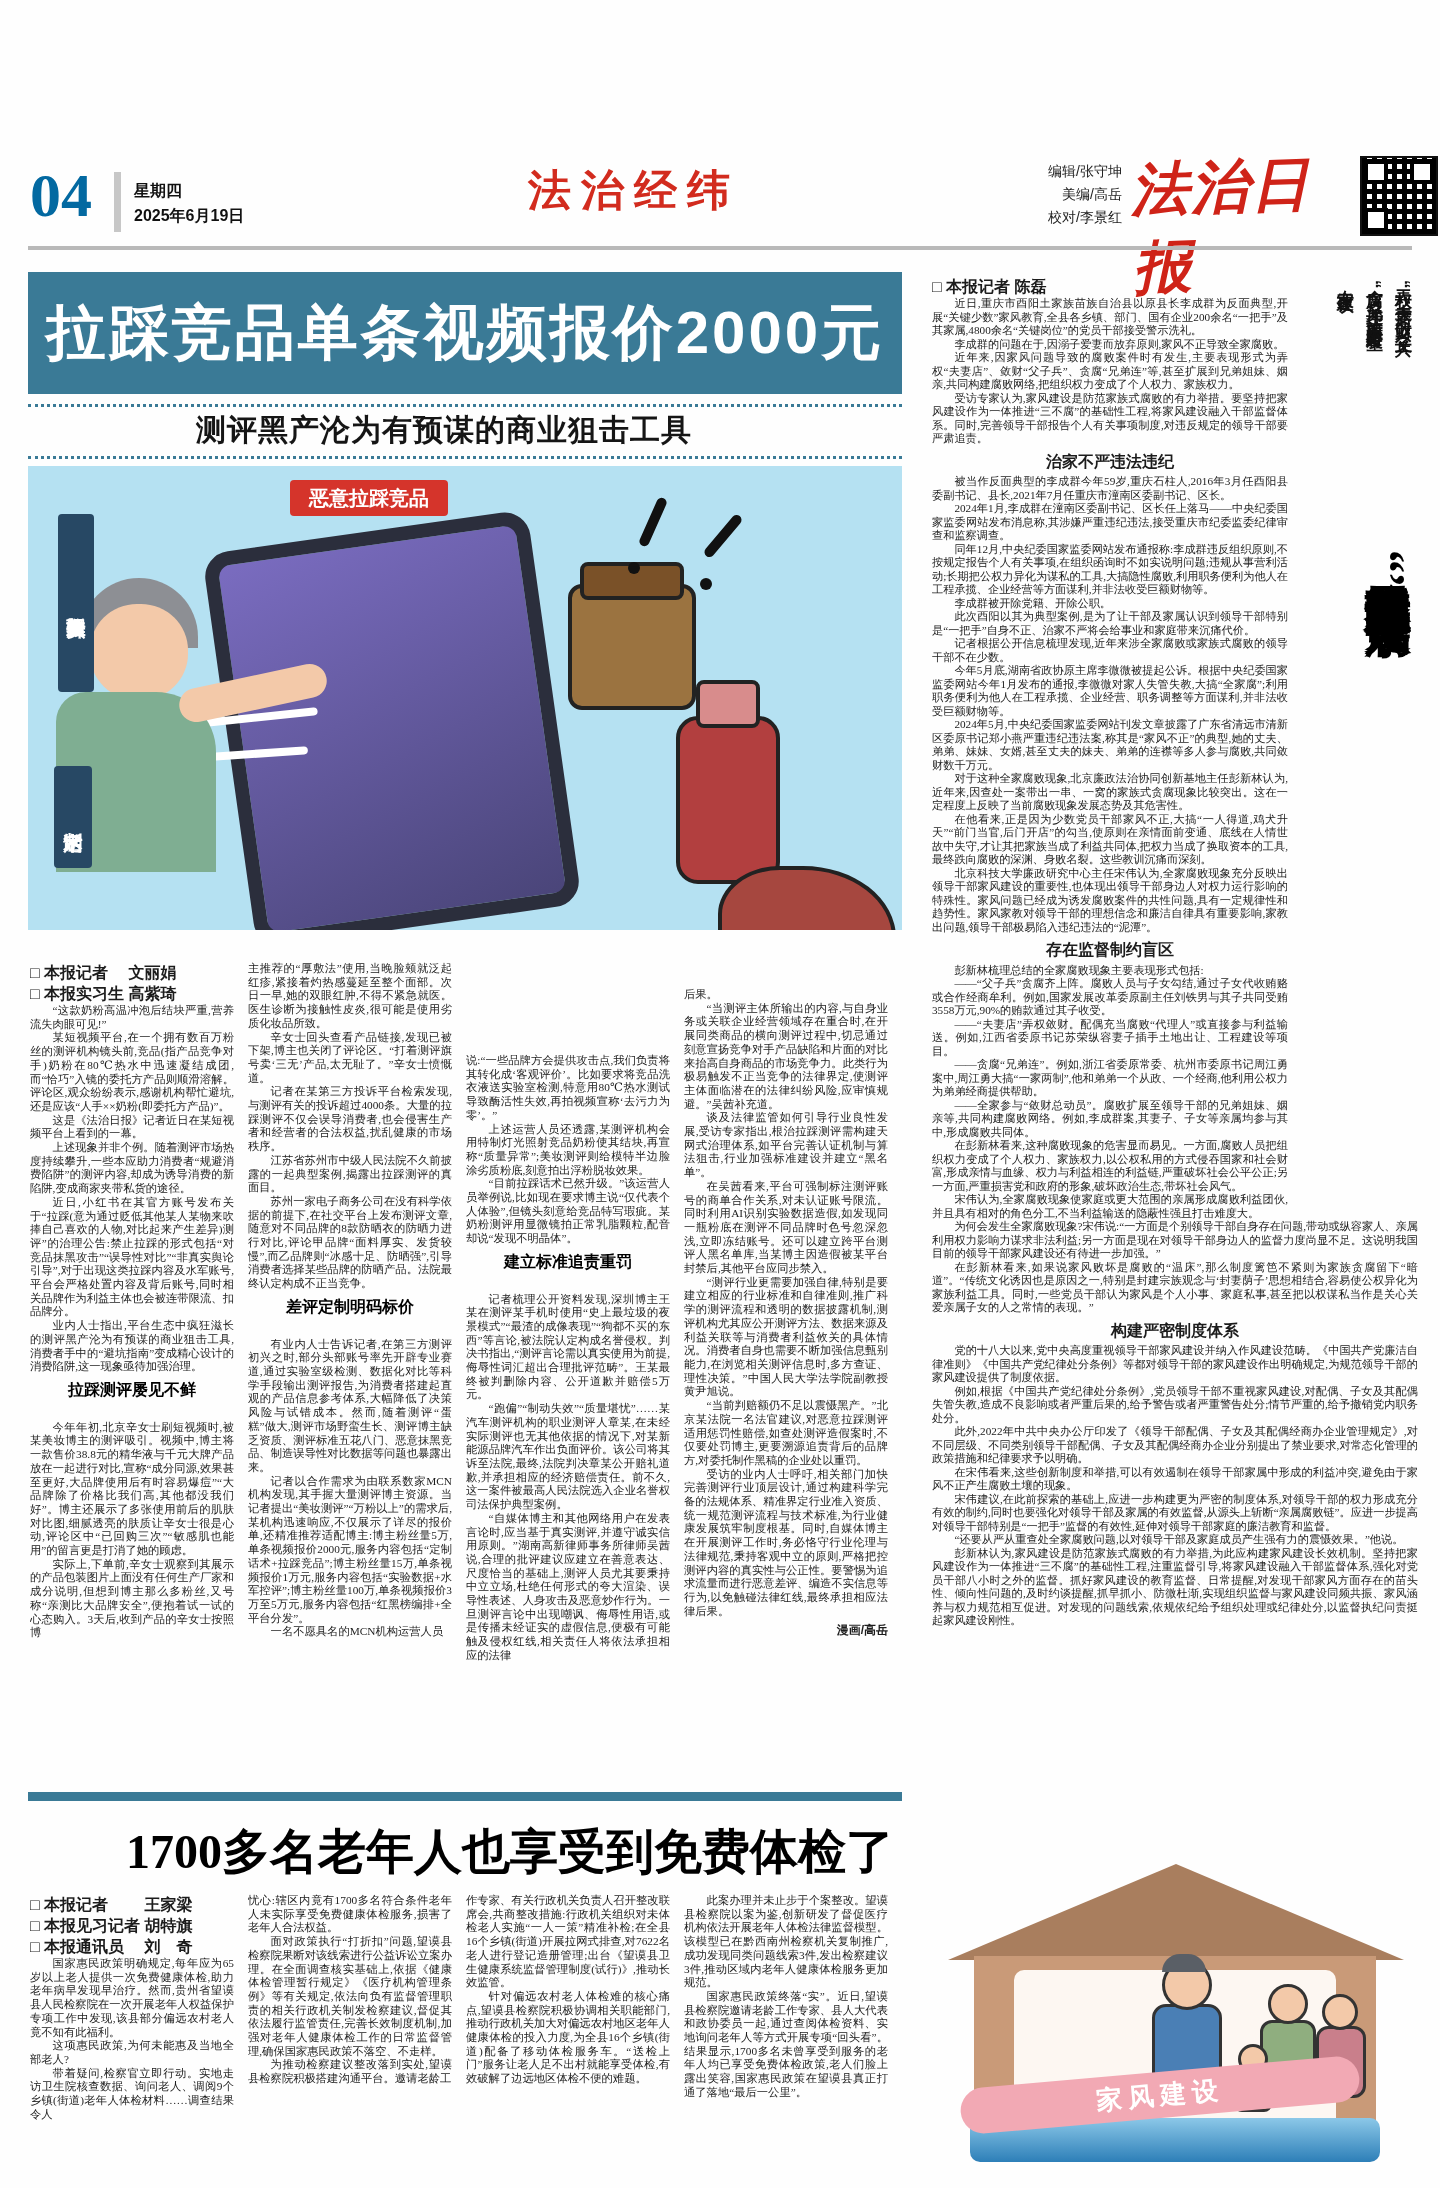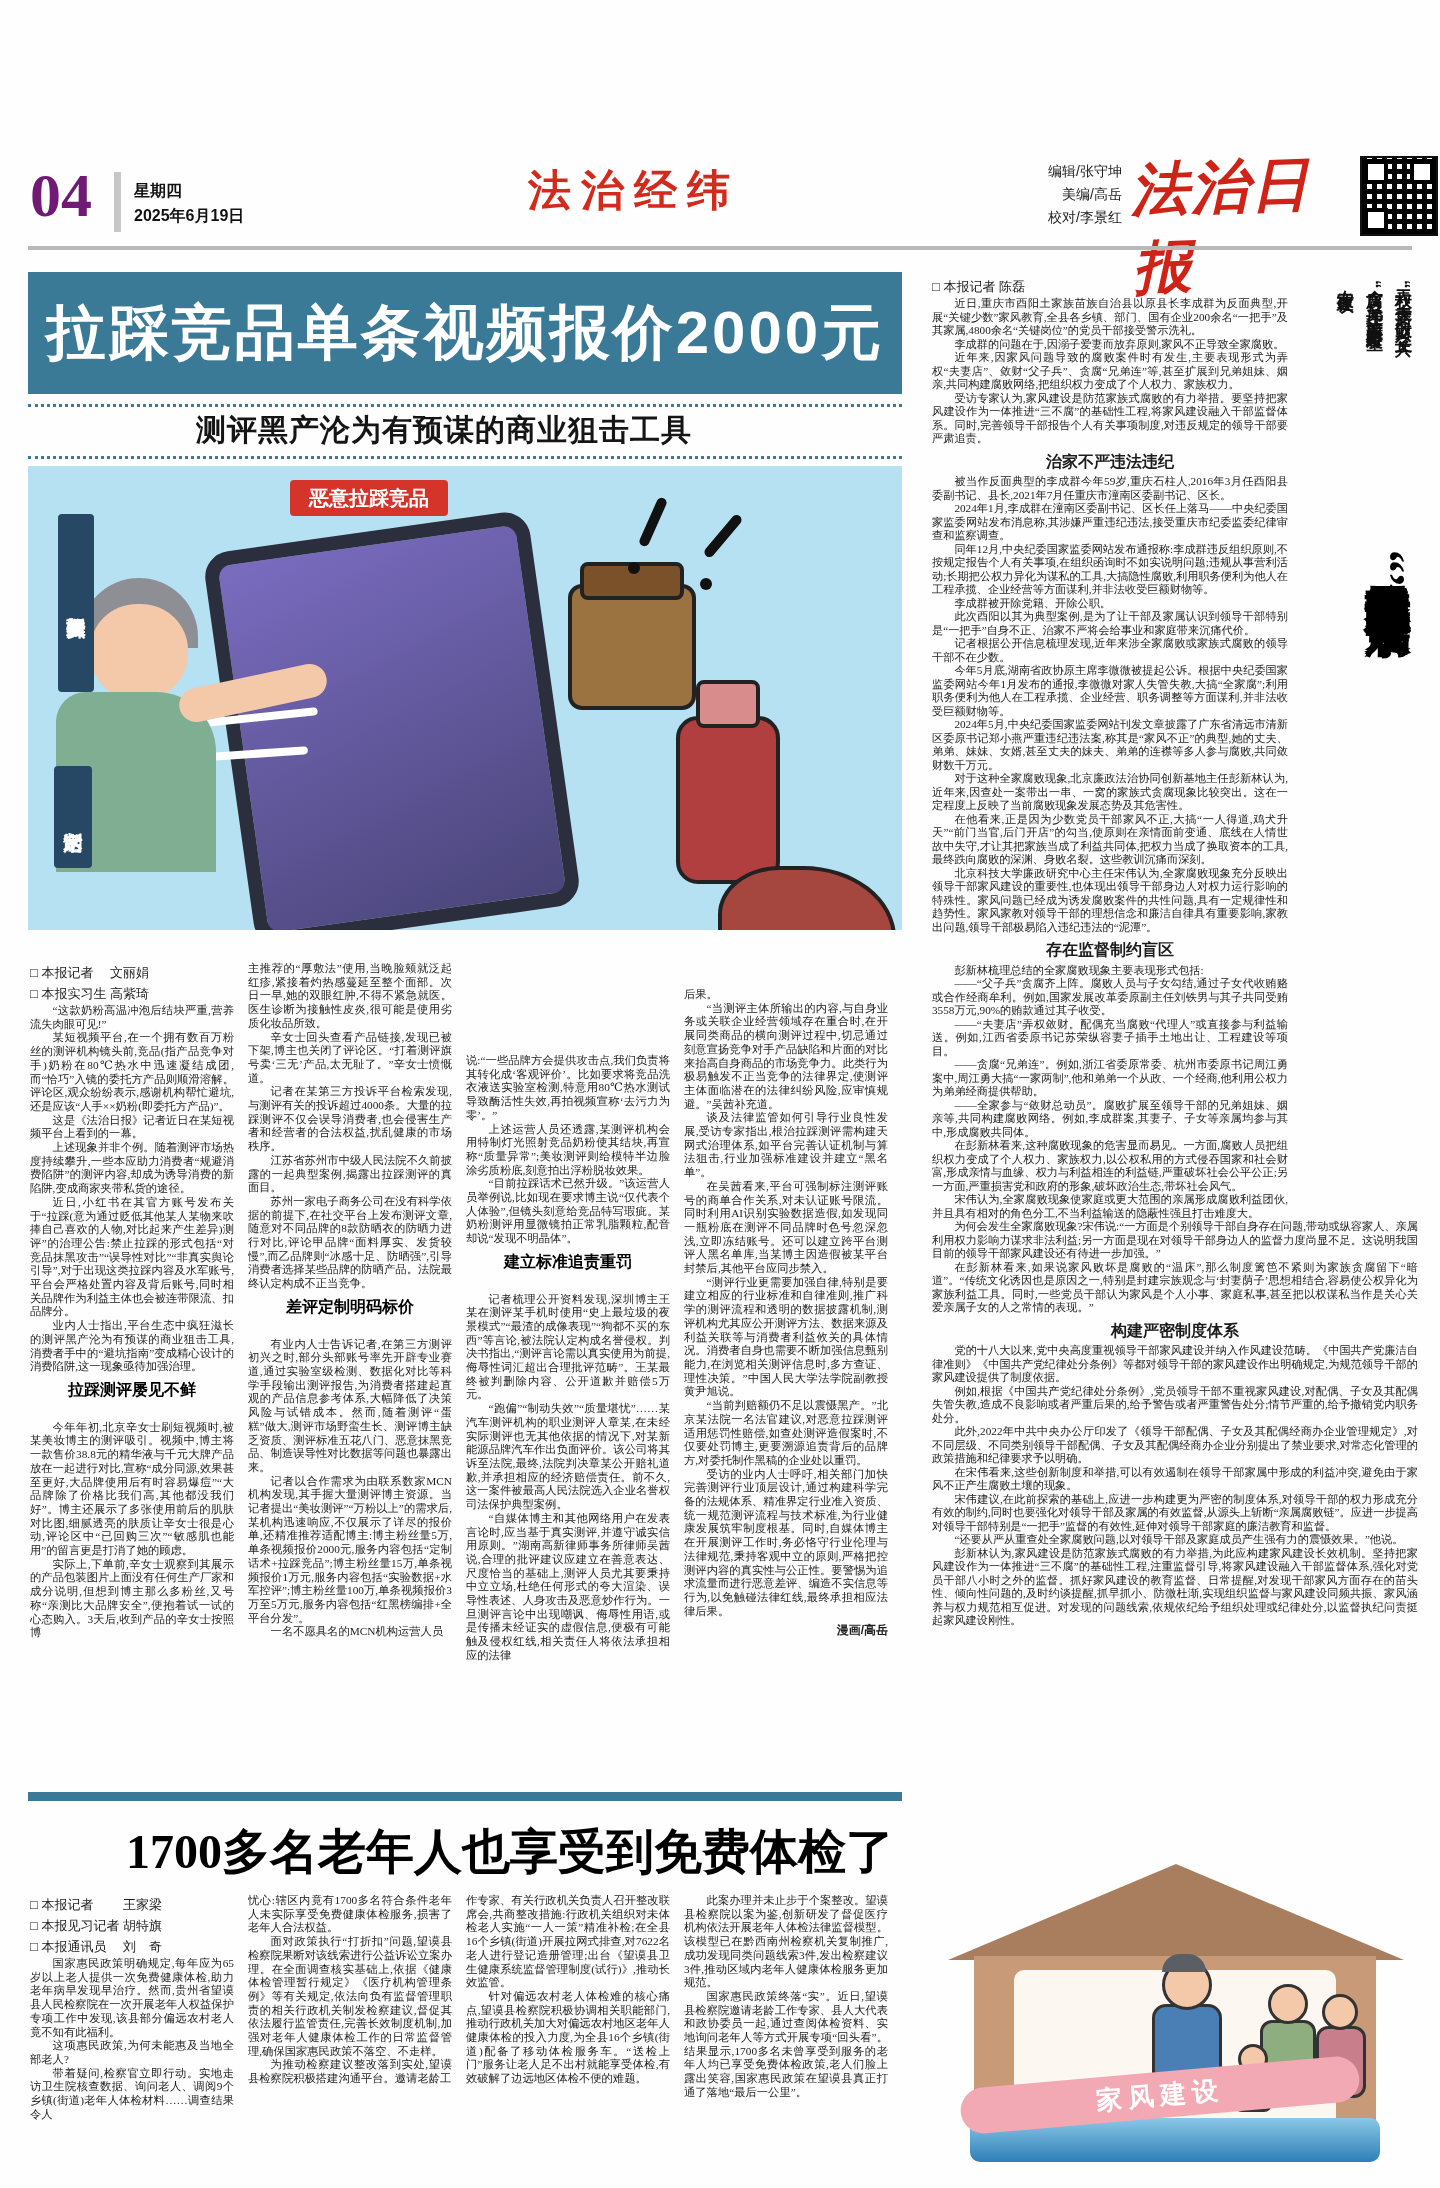--- a/index.html
+++ b/index.html
@@ -2,21 +2,21 @@
 <html><head>
 <meta charset="utf-8">
 <style>
   html,body{margin:0;padding:0;background:#e9e9e9;}
   .page{position:relative;width:1440px;height:2188px;background:#fefefe;margin:0 auto;
         outline:1px solid #d8d8d8;overflow:hidden;
         font-family:"Liberation Serif","DejaVu Serif",serif;color:#1c1c1c;}
   .abs{position:absolute;}
 
   
-  .pageno{left:30px;top:160px;font-size:62px;font-weight:bold;color:#701a75;font-family:"Liberation Serif",serif;}
+  .pageno{left:30px;top:160px;font-size:62px;font-weight:bold;color:#0369a1;font-family:"Liberation Serif",serif;}
   .pagebar{left:114px;top:172px;width:7px;height:60px;background:#c7c7c7;}
   .dateblk{left:134px;top:178px;font-family:"Liberation Sans",sans-serif;font-weight:bold;font-size:16px;line-height:25px;color:#111;}
   .section-title{left:380px;top:162px;width:360px;text-align:right;font-size:43px;font-weight:bold;
                  color:#d22b1e;letter-spacing:10px;font-family:Liberation Serif, serif;}
   .editors{left:960px;top:160px;width:162px;text-align:right;font-family:"Liberation Sans",sans-serif;
            font-weight:normal;font-size:14px;line-height:23px;color:#222;}
   .masthead{left:1132px;top:148px;width:226px;font-size:58px;font-weight:bold;font-style:italic;
             color:#cf2318;font-family:"Liberation Serif",serif;transform:rotate(-2deg);letter-spacing:2px;}
   .qr{left:1360px;top:156px;width:74px;height:76px;border:2px solid #111;
       background-image:repeating-linear-gradient(0deg,#000 0 5px,transparent 5px 10px),
@@ -57,21 +57,21 @@
   .c-ex{position:absolute;width:10px;height:52px;background:#111;border-radius:5px;}
   .c-exdot{position:absolute;width:12px;height:12px;background:#111;border-radius:50%;}
 
   
   .col{position:absolute;width:204px;text-align:justify;font-size:11.3px;line-height:13.7px;overflow:hidden;}
   .col p{margin:0;text-indent:2em;}
   .col p.cont{text-indent:0;}
   .col .sub{font-family:"Liberation Sans",sans-serif;font-weight:bold;font-size:16px;text-align:center;
             text-indent:0;margin:9px 0 24px 0;color:#000;}
   .col p.cap{text-align:right;text-indent:0;font-family:"Liberation Sans",sans-serif;font-weight:bold;font-size:12px;margin-top:6px;}
-  .byl{font-family:"Liberation Sans",sans-serif;font-weight:normal;font-size:13px;line-height:21px;margin:0 0 10px 0;text-indent:0 !important;}
+  .byl{font-family:"Liberation Sans",sans-serif;font-weight:bold;font-size:16px;line-height:21px;margin:0 0 10px 0;text-indent:0 !important;}
   .lead-col{top:962px;height:832px;}
   .pt-c3{padding-top:92px;}
   .pt-c4{padding-top:26px;}
 
   
   .fam-body{left:932px;top:276px;width:486px;height:1592px;text-align:justify;
             font-size:11.2px;line-height:13.5px;overflow:hidden;}
   .fam-body p{margin:0;text-indent:2em;}
   .fam-body .sub{font-family:"Liberation Sans",sans-serif;font-weight:bold;font-size:16px;text-align:center;margin:9px 0 7px 0;}
   .vhead{float:right;width:120px;height:932px;margin:0 0 10px 10px;position:relative;}

